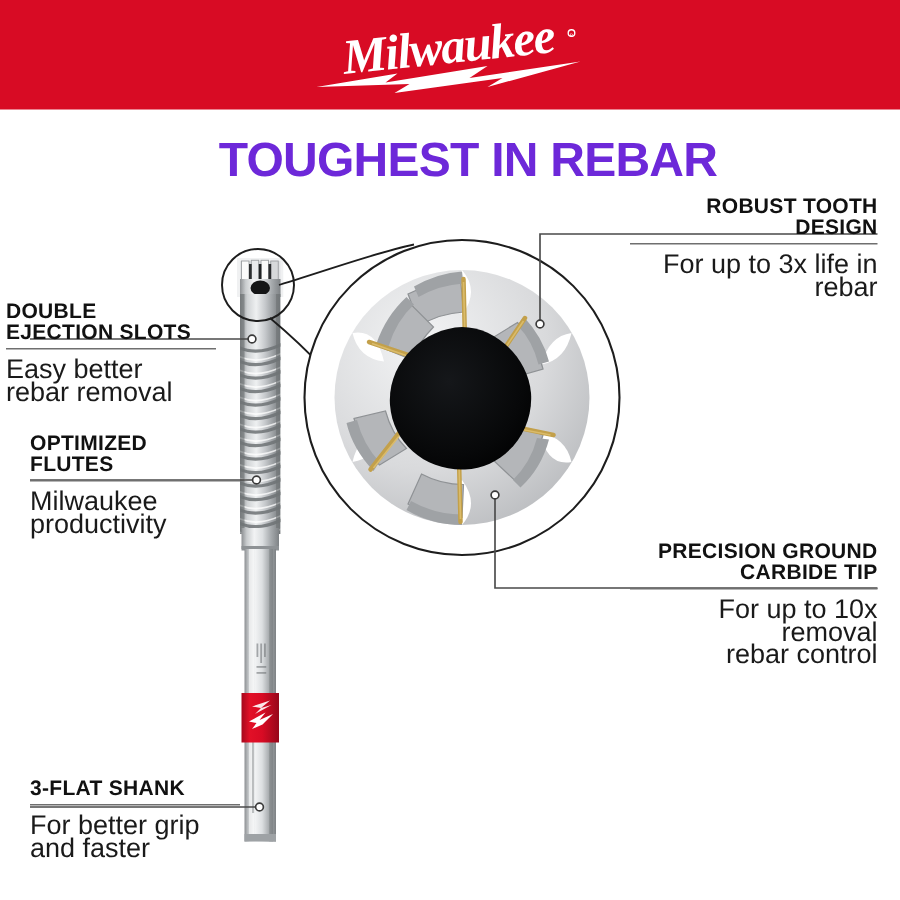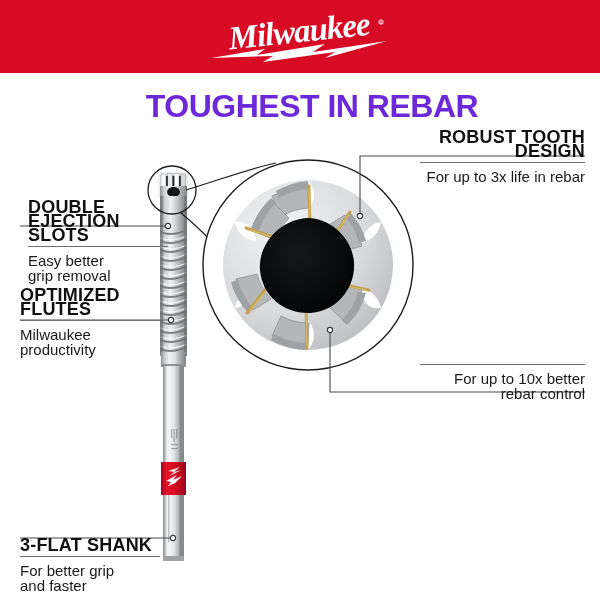--- a/index.html
+++ b/index.html
@@ -25,36 +25,36 @@
     text-align:center;
     font-size:32px;line-height:44px;font-weight:bold;
     letter-spacing:-0.5px;color:#6d28d9;
     font-family:"Liberation Sans", sans-serif;
     margin-left:12px;
   }
 
   
   .callout{position:absolute;}
   .callout .title{
-    font-size:18px;line-height:14px;font-weight:bold;
+    font-size:14px;line-height:14px;font-weight:bold;
     color:#111;letter-spacing:0.2px;text-transform:uppercase;
   }
   .callout .rule{
     height:1px;background:#6f6f6f;margin:4px 0 6px 0;width:100%;
   }
   .callout .body{
-    font-size:15px;line-height:15px;color:#1a1a1a;font-weight:400;
+    font-size:18px;line-height:15px;color:#1a1a1a;font-weight:400;
   }
   .callout.right{text-align:right;}
 
   .c-robust{left:420px;top:130px;width:165px;}
-  .c-double{left:28px;top:200px;width:140px;}
+  .c-double{left:4px;top:200px;width:140px;}
   .c-optimized{left:20px;top:288px;width:140px;}
   .c-precision{left:420px;top:360px;width:165px;}
-  .c-shank{left:20px;top:538px;width:140px;}
+  .c-shank{left:20px;top:518px;width:140px;}
 
   
   #bit{position:absolute;left:0;top:0;width:600px;height:600px;}
   
   #mag{position:absolute;left:0;top:0;width:600px;height:600px;}
 </style>
 </head>
 <body>
 
 <div id="stage">
@@ -310,39 +310,43 @@
   </div>
 
   <div class="callout c-double">
     <div class="title">
       <div>DOUBLE</div>
       <div>EJECTION SLOTS</div>
     </div>
     <div class="rule"></div>
     <div class="body">
       <div>Easy better</div>
-      <div>grip removal</div>
+      <div>rebar removal</div>
     </div>
   </div>
 
   <div class="callout c-optimized">
     <div class="title">
       <div>OPTIMIZED</div>
       <div>FLUTES</div>
     </div>
     <div class="rule"></div>
     <div class="body">
       <div>Milwaukee productivity</div>
     </div>
   </div>
 
   <div class="callout right c-precision">
+    <div class="title">
+      <div>PRECISION GROUND</div>
+      <div>CARBIDE TIP</div>
+    </div>
     <div class="rule"></div>
     <div class="body">
-      <div>For up to 10x better</div>
+      <div>For up to 10x removal</div>
       <div>rebar control</div>
     </div>
   </div>
 
   <div class="callout c-shank">
     <div class="title">
       <div>3-FLAT SHANK</div>
     </div>
     <div class="rule"></div>
     <div class="body">

